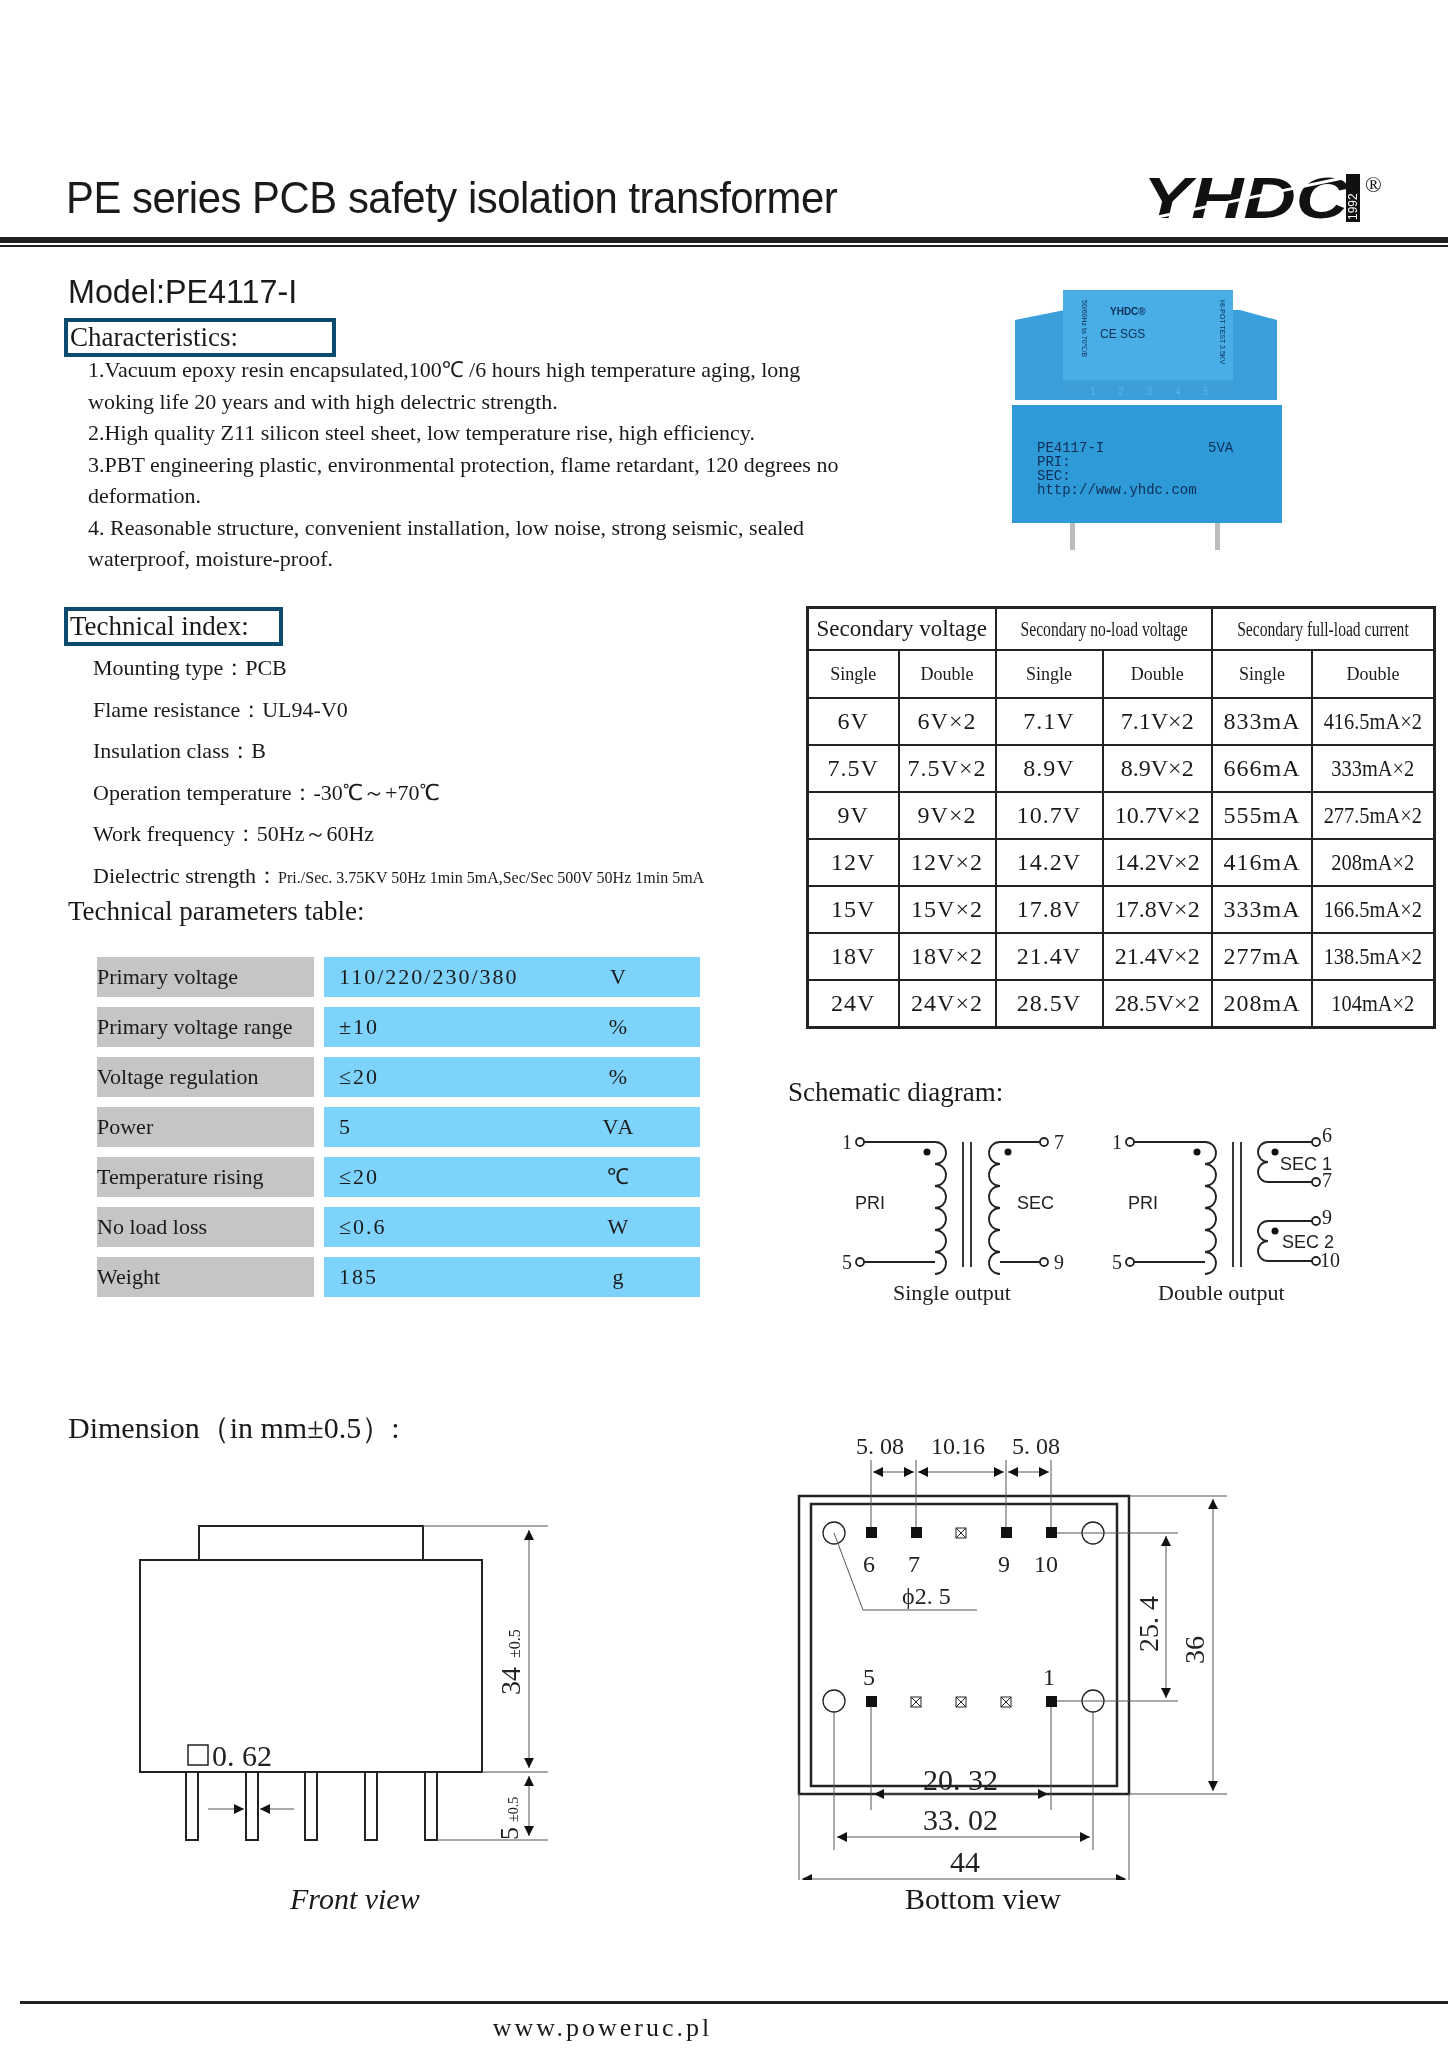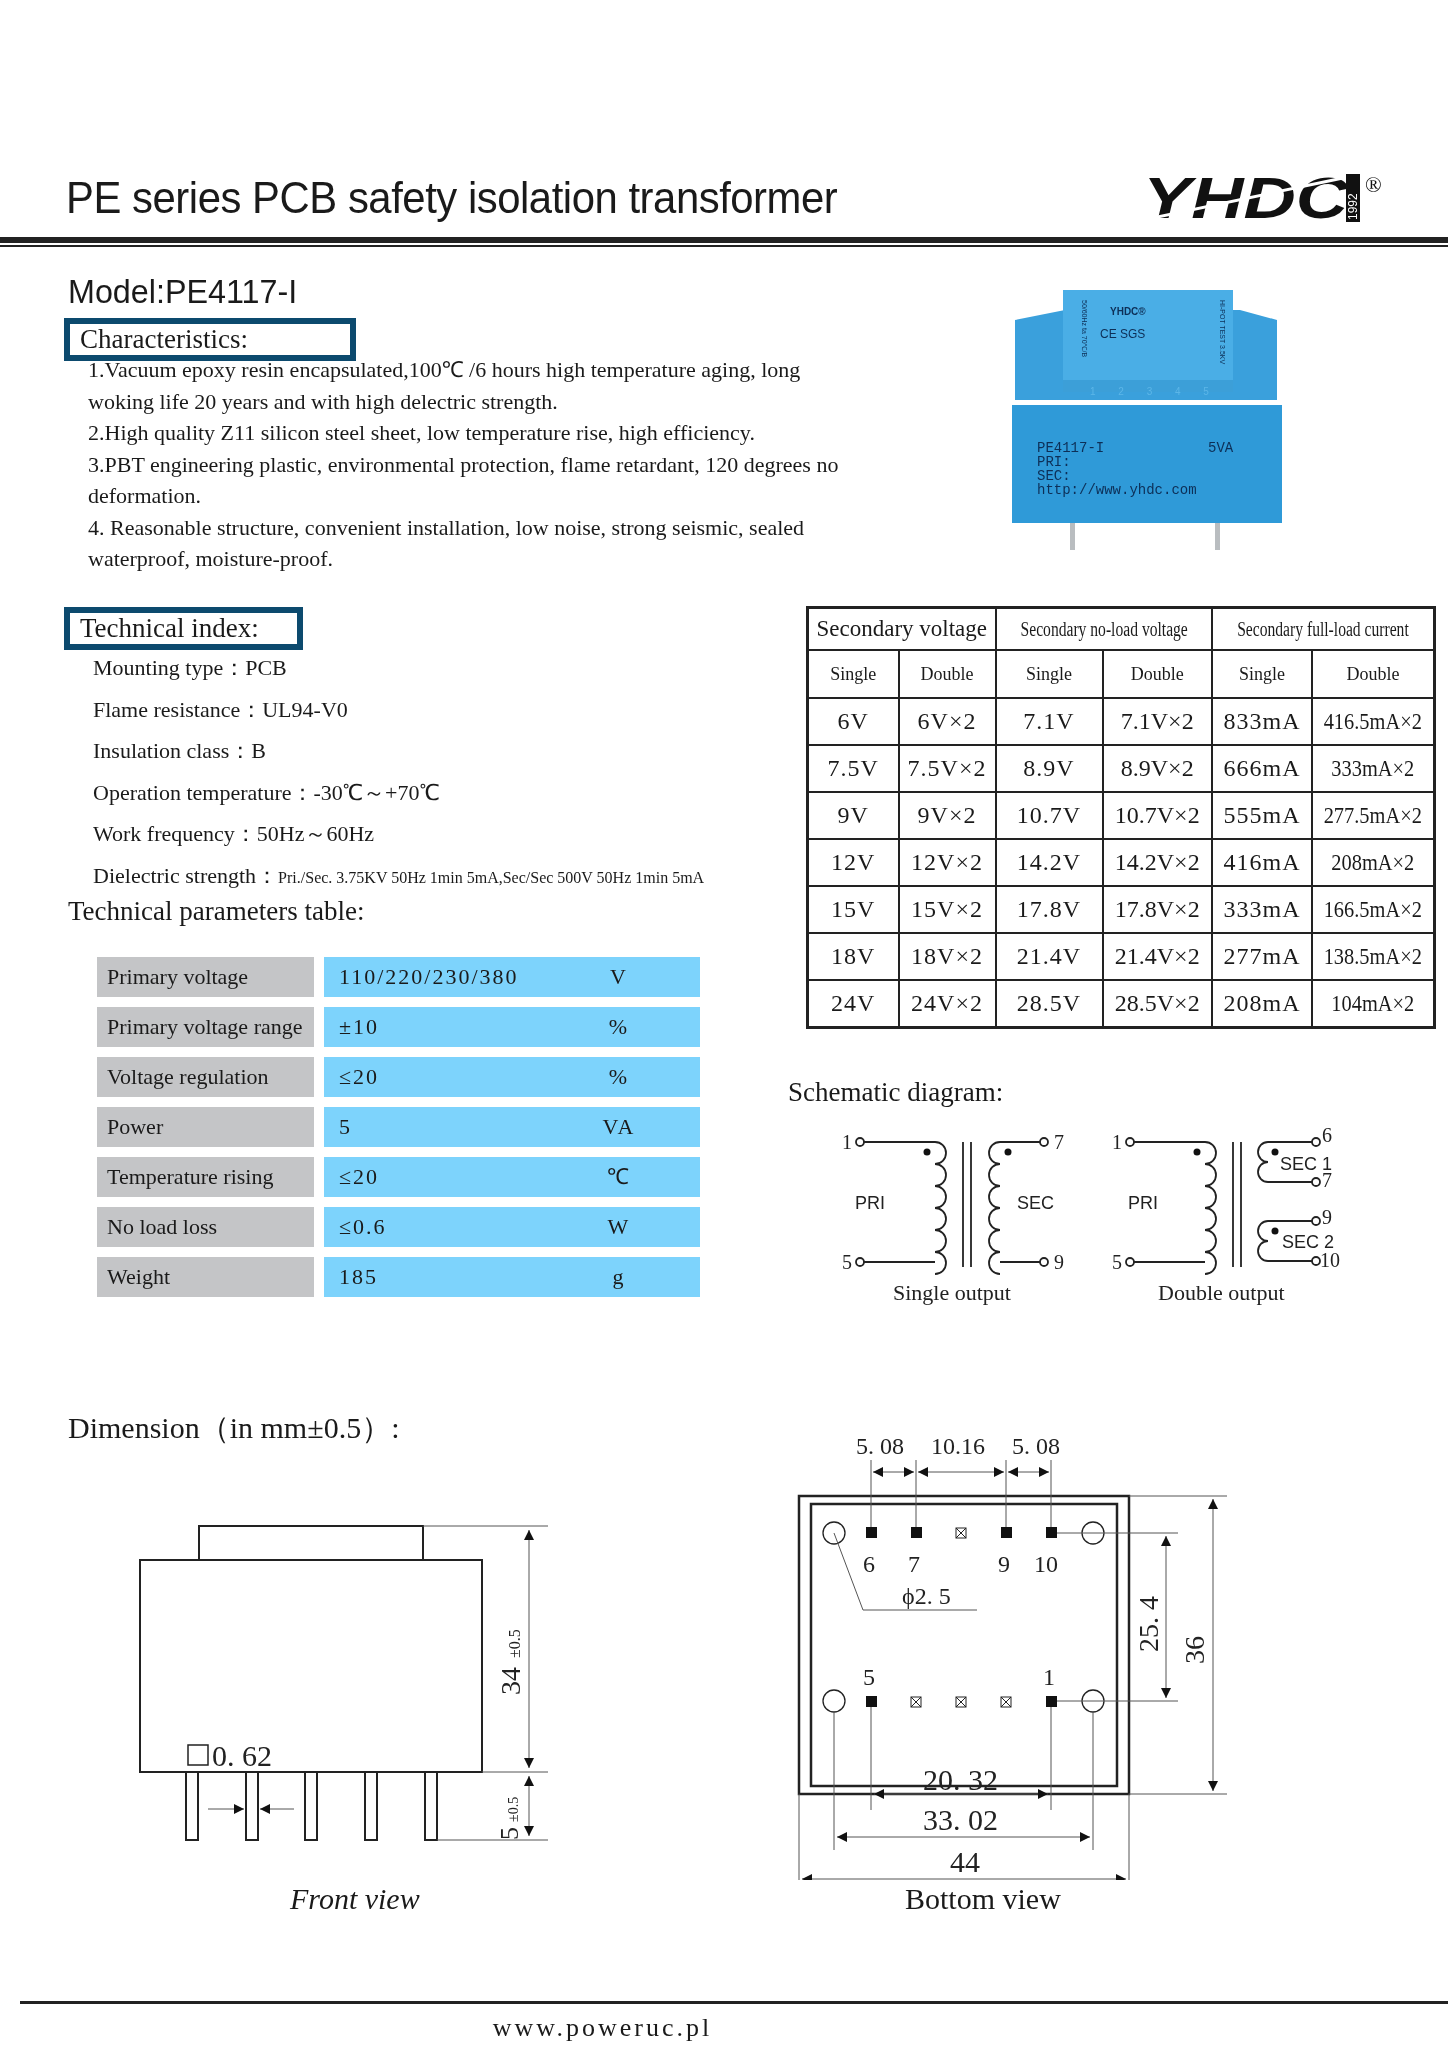--- a/index.html
+++ b/index.html
@@ -6,38 +6,38 @@
   body { width: 1448px; height: 2048px; position: relative; overflow: hidden; font-family: "Liberation Serif", serif; color: #1a1a1a; }
   .abs { position: absolute; }
 
   
   #title { left: 66px; top: 172px; font-size: 45px; letter-spacing: -0.5px; font-family: "Liberation Sans", sans-serif; color: #1a1a1a; transform: scaleX(0.93); transform-origin: left top; }
   #logo { left: 1143px; top: 170px; width: 260px; height: 60px; }
   #rule-thick { left: 0; top: 237px; width: 1448px; height: 6px; background: #222; }
   #rule-thin { left: 0; top: 245px; width: 1448px; height: 2px; background: #222; }
 
   #model { left: 68px; top: 272px; font-size: 34px; font-family: "Liberation Sans", sans-serif; transform: scaleX(0.95); transform-origin: left top; }
-  .boxed-heading { border: 6px solid #0c4a6e; font-size: 27px; padding: 0 10px; line-height: 31px; }
+  .boxed-heading { border: 4px solid #0c4a6e; font-size: 27px; padding: 0 2px; line-height: 31px; }
   #char-heading { left: 64px; top: 318px; width: 260px; }
   #char-list { left: 88px; top: 354px; width: 760px; font-size: 22px; line-height: 31.5px; }
   #char-list p { margin: 0; }
 
   
   #photo { left: 1010px; top: 280px; width: 275px; height: 285px; }
 
   #tech-heading { left: 64px; top: 607px; width: 207px; }
   #tech-list { left: 93px; top: 651px; font-size: 22px; }
   .tech-row { height: 41.5px; line-height: 34px; white-space: nowrap; }
   .tech-row .small { font-size: 16px; }
   #params-heading { left: 68px; top: 896px; font-size: 27px; }
 
   
   #params { left: 97px; top: 957px; width: 603px; }
   .prow { position: relative; height: 40px; margin-bottom: 10px; }
-  .pcell-l { position: absolute; left: 0; top: 0; width: 217px; height: 40px; background: #c4c5c7; font-size: 22px; line-height: 40px; padding-left: 10px; box-sizing: border-box; }
+  .pcell-l { position: absolute; left: 0; top: 0; width: 217px; height: 40px; background: #c4c5c7; font-size: 22px; line-height: 40px; box-sizing: border-box; }
   .pcell-r { position: absolute; left: 227px; top: 0; width: 376px; height: 40px; background: #7dd3fc; font-size: 22px; line-height: 40px; letter-spacing: 2px; }
   .pcell-r .val { position: absolute; left: 15px; }
   .pcell-r .unit { position: absolute; left: 265px; width: 60px; text-align: center; }
 
   
   #sec-table { left: 806px; top: 606px; border-collapse: collapse; border: 3px solid #222; }
   #sec-table td, #sec-table th { border: 2px solid #222; text-align: center; padding: 0; font-weight: normal; }
   #sec-table .h1 { height: 40px; font-size: 20px; }
   #sec-table .h1.big { font-size: 23px; }
   #sec-table .h1.narrow span { display: inline-block; transform: scaleX(0.78); white-space: nowrap; }

